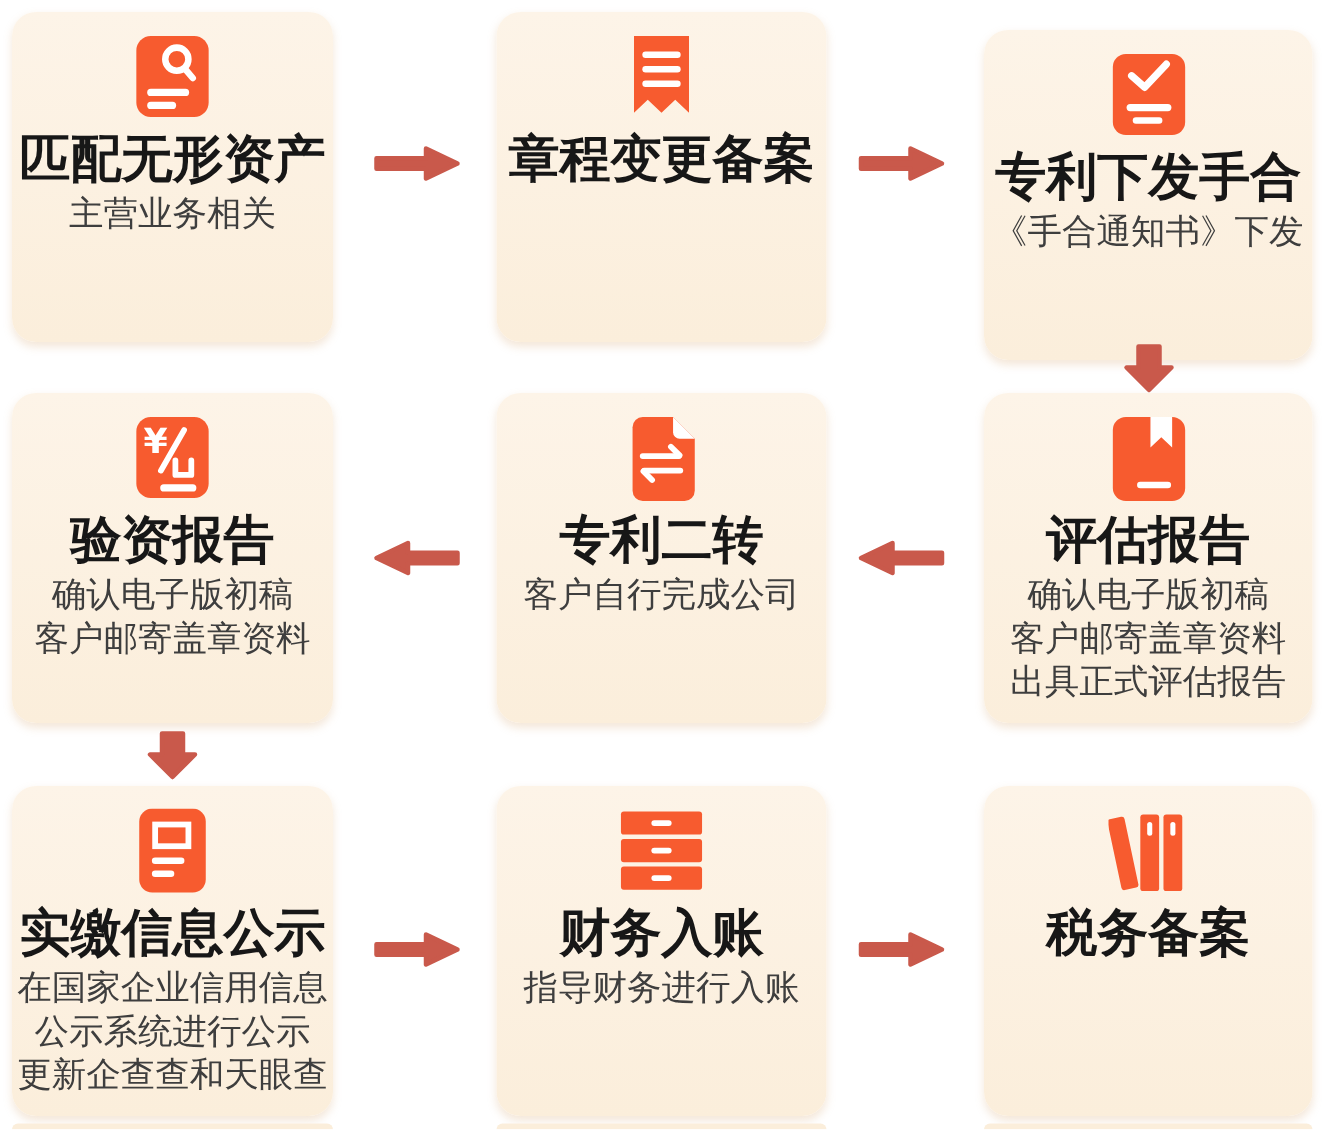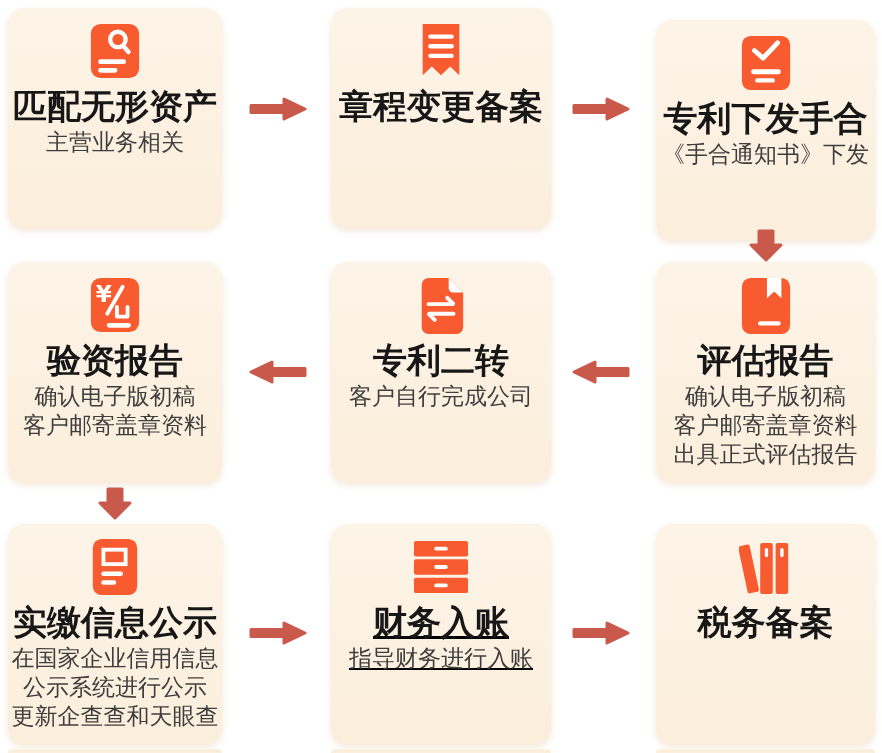--- a/index.html
+++ b/index.html
@@ -205,21 +205,21 @@
       <div class="desc-line">更新企查查和天眼查</div>
     </div>
   </div>
 
   <div class="arrow" style="left:248px;top:620px;">
     <svg viewBox="0 0 60 26" width="60" height="26">
         <path d="M3,9.5 H36 V3 L57,13 L36,23 V16.5 H3 Z" fill="var(--arrow-red)" stroke="var(--arrow-red)" stroke-width="3" stroke-linejoin="round"></path>
       </svg>
   </div>
 
-  <div class="card" style="left:331px;top:524px;width:220px;height:220px;text-decoration:underline;">
+  <div class="card" style="left:331px;top:524px;width:220px;height:220px;">
     <div class="icon-wrap">
       <svg viewBox="0 0 58 58" width="56" height="56">
         <rect x="1" y="1" width="56" height="16" rx="2" fill="var(--icon-orange)"></rect>
         <rect x="1" y="20" width="56" height="16" rx="2" fill="var(--icon-orange)"></rect>
         <rect x="1" y="39" width="56" height="16" rx="2" fill="var(--icon-orange)"></rect>
         <line x1="24" y1="9" x2="34" y2="9" stroke="#fff" stroke-width="4" stroke-linecap="round"></line>
         <line x1="24" y1="28" x2="34" y2="28" stroke="#fff" stroke-width="4" stroke-linecap="round"></line>
         <line x1="24" y1="47" x2="34" y2="47" stroke="#fff" stroke-width="4" stroke-linecap="round"></line>
       </svg>
     </div>

